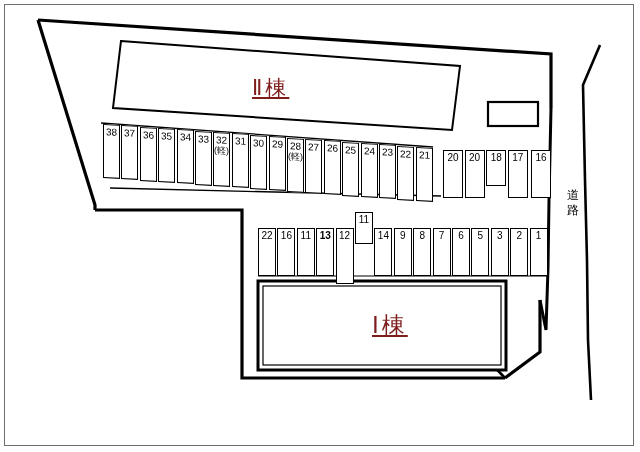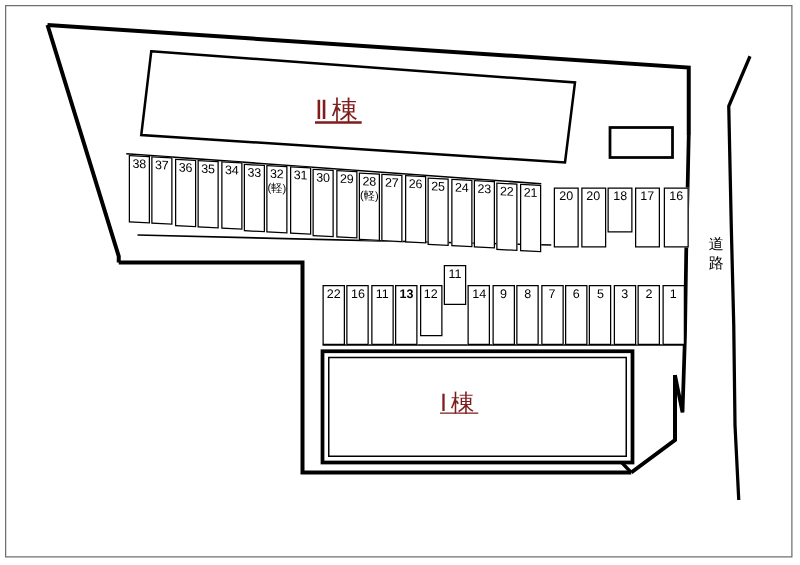--- a/index.html
+++ b/index.html
@@ -24,21 +24,21 @@
   .slot .kei{
     position:absolute;left:0;right:0;top:12px;text-align:center;
     font-size:9px;line-height:10px;color:#000;white-space:nowrap;
   }
   .bldg-label{
     position:absolute;color:#7f1d1d;white-space:nowrap;
     font-family:"DejaVu Sans","Liberation Sans",sans-serif;
     text-decoration:underline;
   }
   #bldg2-label{left:252px;top:74px;font-size:21px;letter-spacing:3px;}
-  #bldg1-label{left:352px;top:310px;font-size:19px;letter-spacing:3px;}
+  #bldg1-label{left:372px;top:310px;font-size:23px;letter-spacing:3px;}
   #road-label{
     position:absolute;left:565px;top:188px;width:16px;
     font-size:12px;line-height:15px;color:#000;text-align:center;
     font-family:"DejaVu Sans","Liberation Sans",sans-serif;
   }
   #road-label span{display:block;}
 </style>
 </head>
 <body>
 
@@ -159,21 +159,21 @@
       </div>
       <div class="slot" style="left: 277.4px; top: 228px; width: 18px; height: 48px;">
         <div class="num">16</div>
       </div>
       <div class="slot" style="left: 296.8px; top: 228px; width: 18px; height: 48px;">
         <div class="num">11</div>
       </div>
       <div class="slot" style="left: 316.2px; top: 228px; width: 18px; height: 48px; font-weight: bold;">
         <div class="num">13</div>
       </div>
-      <div class="slot" style="left: 335.6px; top: 228px; width: 18px; height: 41px;">
+      <div class="slot" style="left: 335.6px; top: 228px; width: 18px; height: 56px;">
         <div class="num">12</div>
       </div>
       <div class="slot" style="left: 355px; top: 212px; width: 18px; height: 32px;">
         <div class="num">11</div>
       </div>
       <div class="slot" style="left: 374.4px; top: 228px; width: 18px; height: 48px;">
         <div class="num">14</div>
       </div>
       <div class="slot" style="left: 393.8px; top: 228px; width: 18px; height: 48px;">
         <div class="num">9</div>

